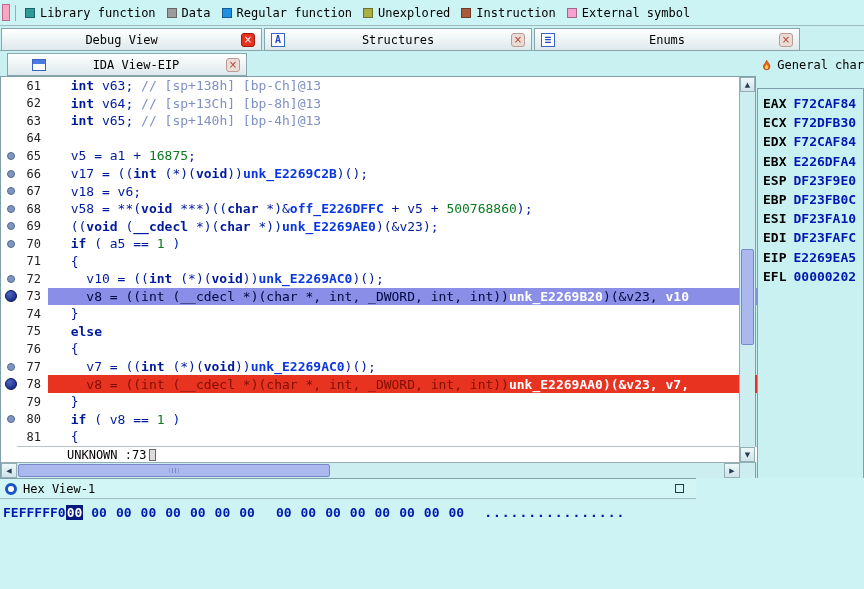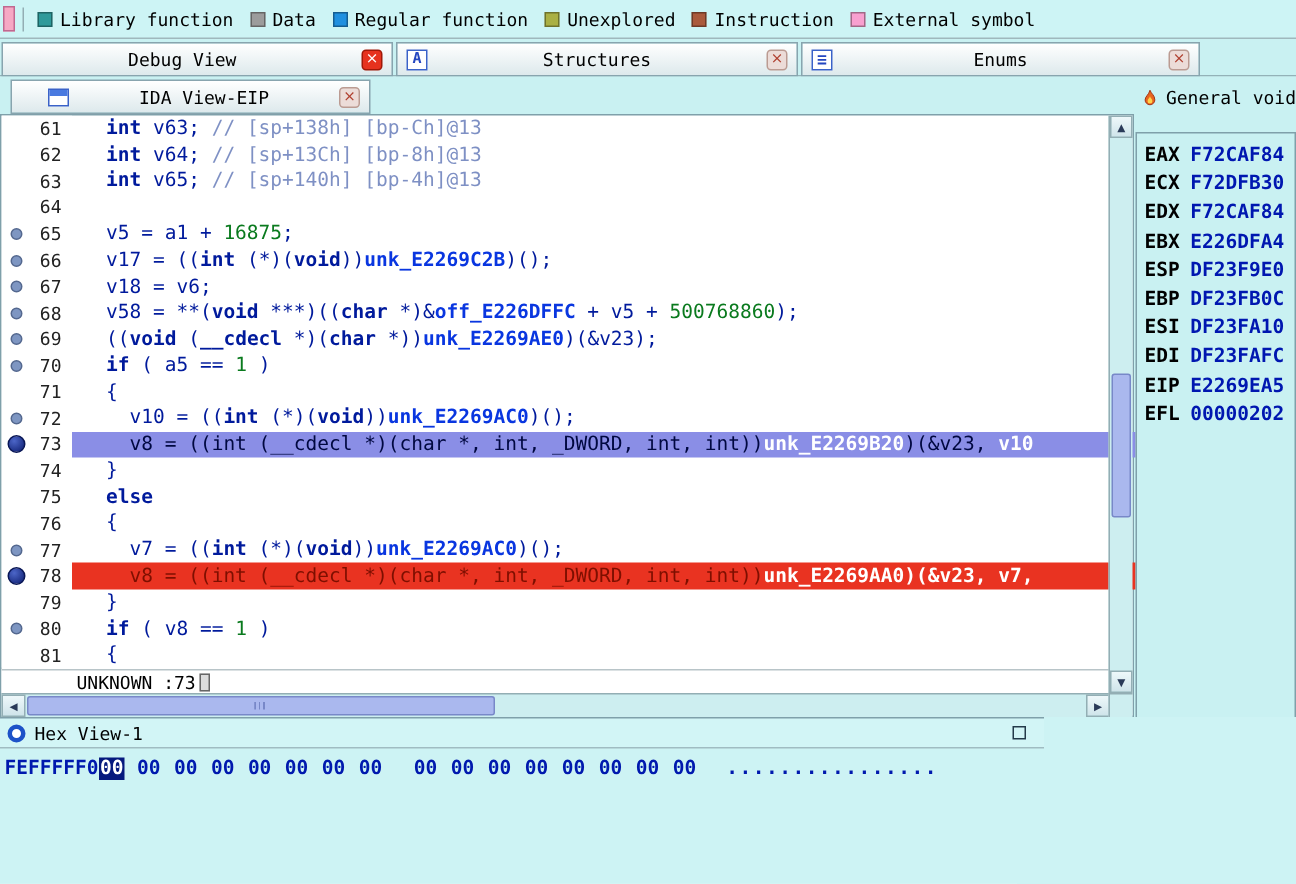--- a/index.html
+++ b/index.html
@@ -65,21 +65,21 @@
   .s-p { color:#001a9c; }
   .s-k { color:#001a9c; font-weight:bold; }
   .s-n { color:#0a7a1e; }
   .s-m { color:#0936e0; font-weight:bold; }
   .s-c { color:#7e90c4; }
   .s-hd { color:#000840; }
   .s-hw { color:#ffffff; font-weight:bold; }
   .s-rd { color:#7e0f00; }
   .s-rw { color:#ffffff; font-weight:bold; }
 
-  .status { position:absolute; left:0; top:369px; width:752px; height:16px;
+  .status { position:absolute; left:16px; top:369px; width:752px; height:16px;
             background:#fff; border-top:1px solid #b8c4c8;
             display:flex; align-items:center; padding-left:50px;
             font-size:12px; color:#000; }
   .caret { display:inline-block; width:7px; height:12px; border:1px solid #666;
            background:#dcdcdc; margin-left:3px; }
 
   .vscroll { position:absolute; right:0; top:0; width:16px; height:385px;
              background:#cdeef0; border-left:1px solid #93aeb4; }
   .sarrow { position:absolute; width:100%; height:15px;
             background:linear-gradient(#eef8fa,#cfe4ea); border:1px solid #93aeb4;
@@ -196,21 +196,21 @@
           <i></i>
         </span>
       <span class="tlabel">Pseudocode-A</span>
       <span class="closebox vivid">×</span>
     </div>
     <div class="reg-head">
       <svg width="14" height="14" viewBox="0 0 14 14">
         <path d="M7 1 C8 4 11 5 11 9 A4 4 0 0 1 3 9 C3 6 6 5 7 1 Z" fill="#e8641e" stroke="#a03010" stroke-width="0.8"></path>
         <path d="M7 6 C7.6 8 9 8.2 9 10 A2 2 0 0 1 5 10 C5 8.4 6.4 8 7 6 Z" fill="#ffd24a"></path>
       </svg>
-      <span>General void</span>
+      <span>General char</span>
     </div>
   </div>
 
   <div class="code-pane">
     <div class="lines">
         <div class="cl">
           <span class="gut">
             <span>61</span>
           </span>
           <span class="ct"><span class="s-p">  </span><span class="s-k">int</span><span class="s-p"> v63; </span><span class="s-c">// [sp+138h] [bp-Ch]@13</span></span>

